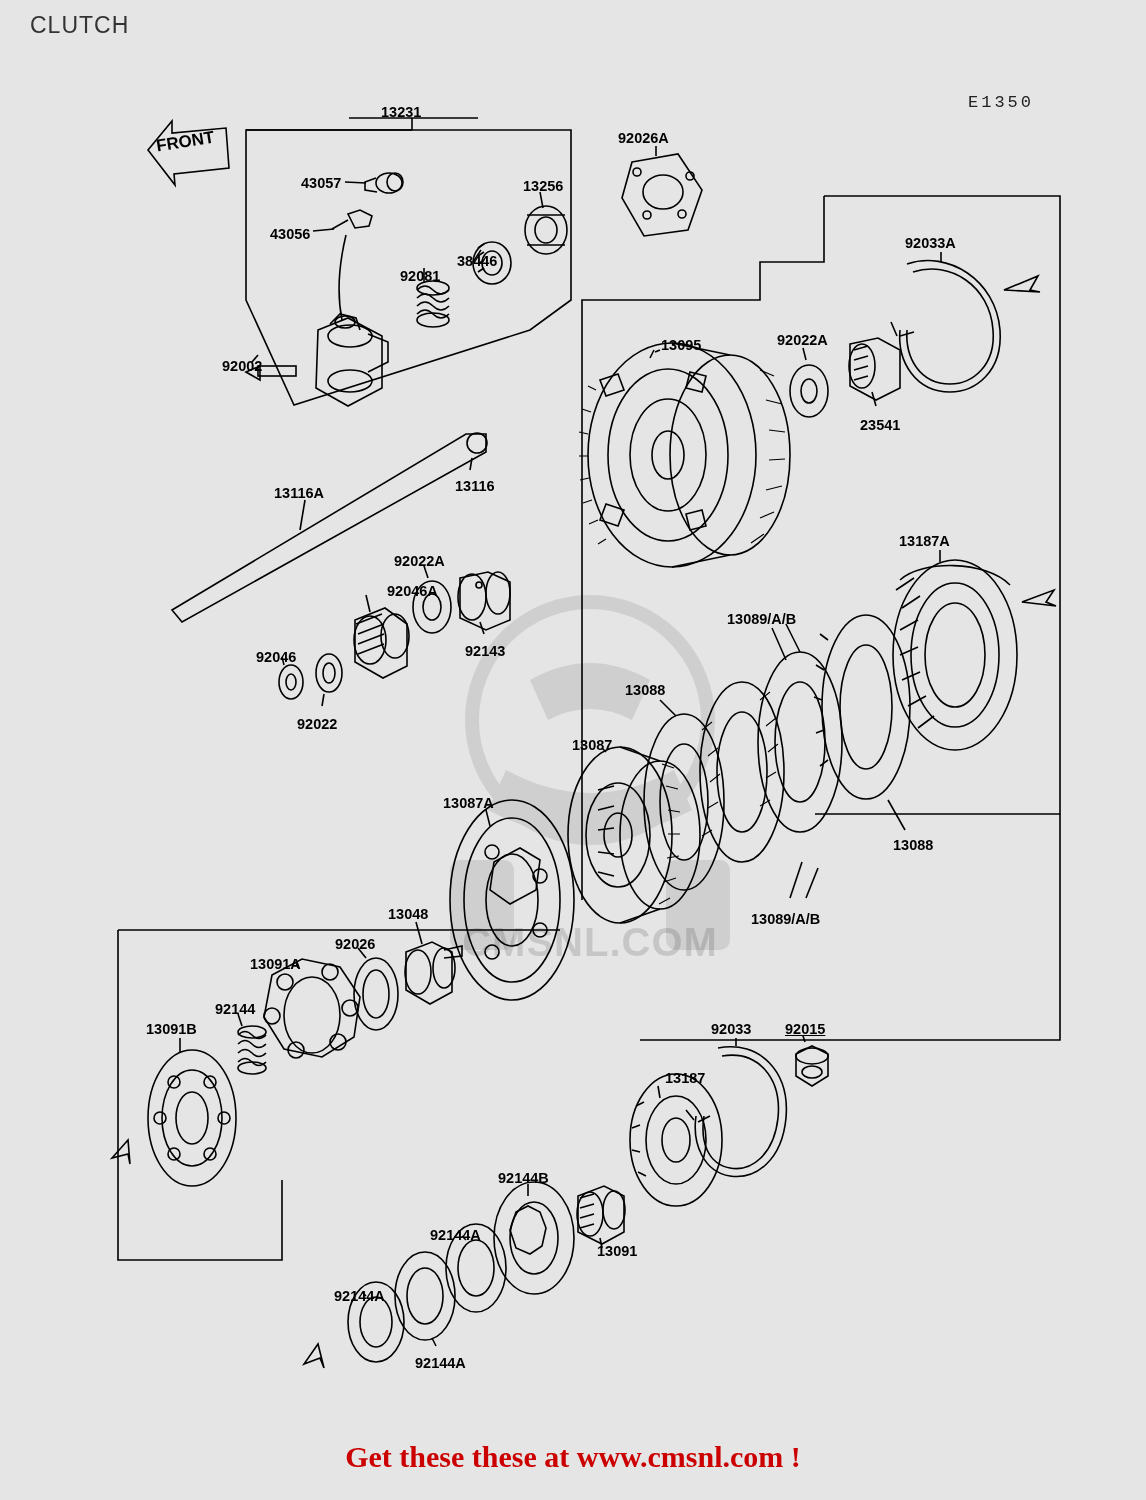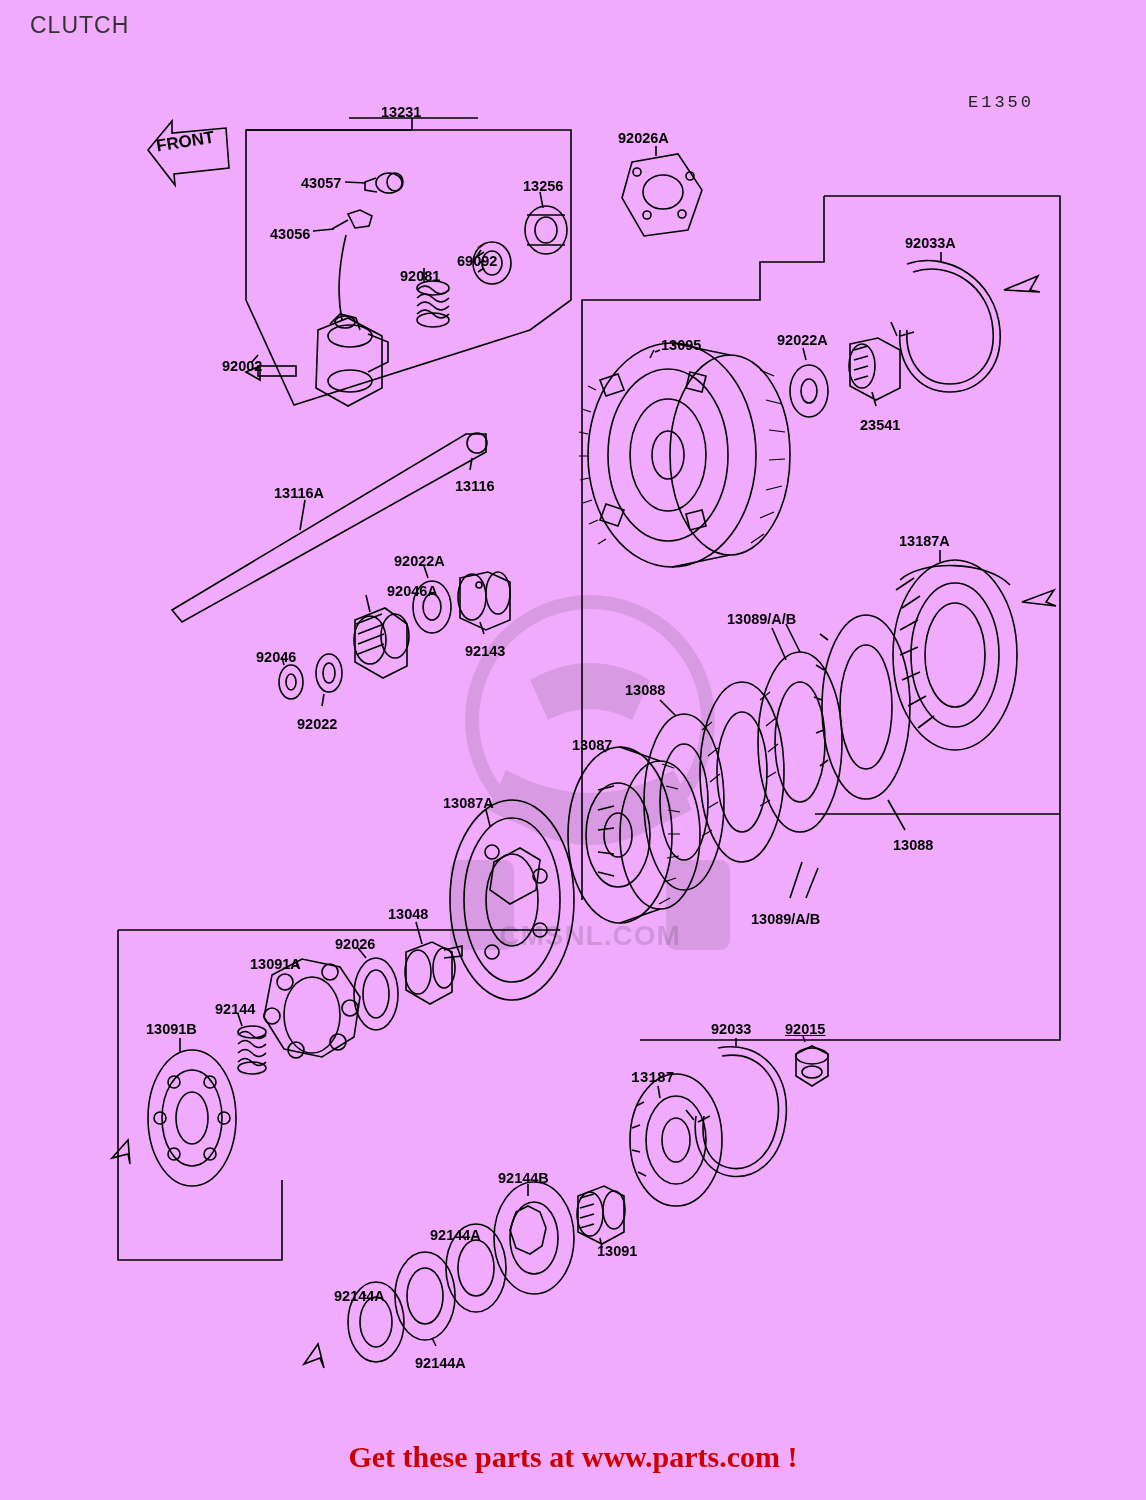--- a/index.html
+++ b/index.html
@@ -4,21 +4,21 @@
 <style>
   html, body {
     margin: 0;
     padding: 0;
     background: #ffffff;
   }
   #page {
     position: relative;
     width: 1146px;
     height: 1500px;
-    background: #f0abfc;
+    background: #e5e5e5;
     font-family: "Liberation Sans", sans-serif;
     color: #000000;
     overflow: hidden;
   }
   #page-title {
     position: absolute;
     left: 30px;
     top: 12px;
     font-size: 23px;
     letter-spacing: 1px;
@@ -84,21 +84,21 @@
     width: 520px;
     height: 430px;
     opacity: 0.10;
     pointer-events: none;
   }
   .wm-text {
     position: absolute;
     left: 330px;
     top: 920px;
     width: 520px;
-    font-size: 28px;
+    font-size: 40px;
     font-weight: bold;
     color: #000;
     opacity: 0.13;
     text-align: center;
     font-family: "Liberation Sans", sans-serif;
     letter-spacing: 1px;
     pointer-events: none;
   }
 </style>
 </head>
@@ -403,21 +403,21 @@
   <div class="front-tag">
     <div class="txt">FRONT</div>
   </div>
 
   <div id="labels">
       <div class="label" style="left: 381px; top: 104px;">13231</div>
       <div class="label" style="left: 618px; top: 130px;">92026A</div>
       <div class="label" style="left: 301px; top: 175px;">43057</div>
       <div class="label" style="left: 523px; top: 178px;">13256</div>
       <div class="label" style="left: 270px; top: 226px;">43056</div>
-      <div class="label" style="left: 457px; top: 253px;">69092</div>
+      <div class="label" style="left: 457px; top: 253px;">38446</div>
       <div class="label" style="left: 905px; top: 235px;">92033A</div>
       <div class="label" style="left: 400px; top: 268px;">92081</div>
       <div class="label" style="left: 222px; top: 338px; margin-top: 20px;">92002</div>
       <div class="label" style="left: 625px; top: 337px; margin-left: 36px;">13095</div>
       <div class="label" style="left: 777px; top: 332px;">92022A</div>
       <div class="label" style="left: 860px; top: 417px;">23541</div>
       <div class="label" style="left: 455px; top: 478px;">13116</div>
       <div class="label" style="left: 274px; top: 485px;">13116A</div>
       <div class="label" style="left: 899px; top: 533px;">13187A</div>
       <div class="label" style="left: 394px; top: 553px;">92022A</div>
@@ -431,22 +431,22 @@
       <div class="label" style="left: 443px; top: 795px;">13087A</div>
       <div class="label" style="left: 893px; top: 837px;">13088</div>
       <div class="label" style="left: 751px; top: 911px;">13089/A/B</div>
       <div class="label" style="left: 388px; top: 906px;">13048</div>
       <div class="label" style="left: 335px; top: 936px;">92026</div>
       <div class="label" style="left: 250px; top: 956px;">13091A</div>
       <div class="label" style="left: 215px; top: 1001px;">92144</div>
       <div class="label" style="left: 146px; top: 1021px;">13091B</div>
       <div class="label" style="left: 711px; top: 1021px;">92033</div>
       <div class="label" style="left: 785px; top: 1021px; text-decoration: underline;">92015</div>
-      <div class="label" style="left: 631px; top: 1070px; font-family: Liberation Mono, monospace;">13187</div>
+      <div class="label" style="left: 665px; top: 1070px;">13187</div>
       <div class="label" style="left: 498px; top: 1170px;">92144B</div>
       <div class="label" style="left: 430px; top: 1227px;">92144A</div>
       <div class="label" style="left: 597px; top: 1243px;">13091</div>
       <div class="label" style="left: 334px; top: 1288px;">92144A</div>
       <div class="label" style="left: 415px; top: 1355px;">92144A</div>
     </div>
 
-  <div id="footer">Get these parts at www.parts.com !</div>
+  <div id="footer">Get these these at www.cmsnl.com !</div>
 </div>
 
 </body></html>

